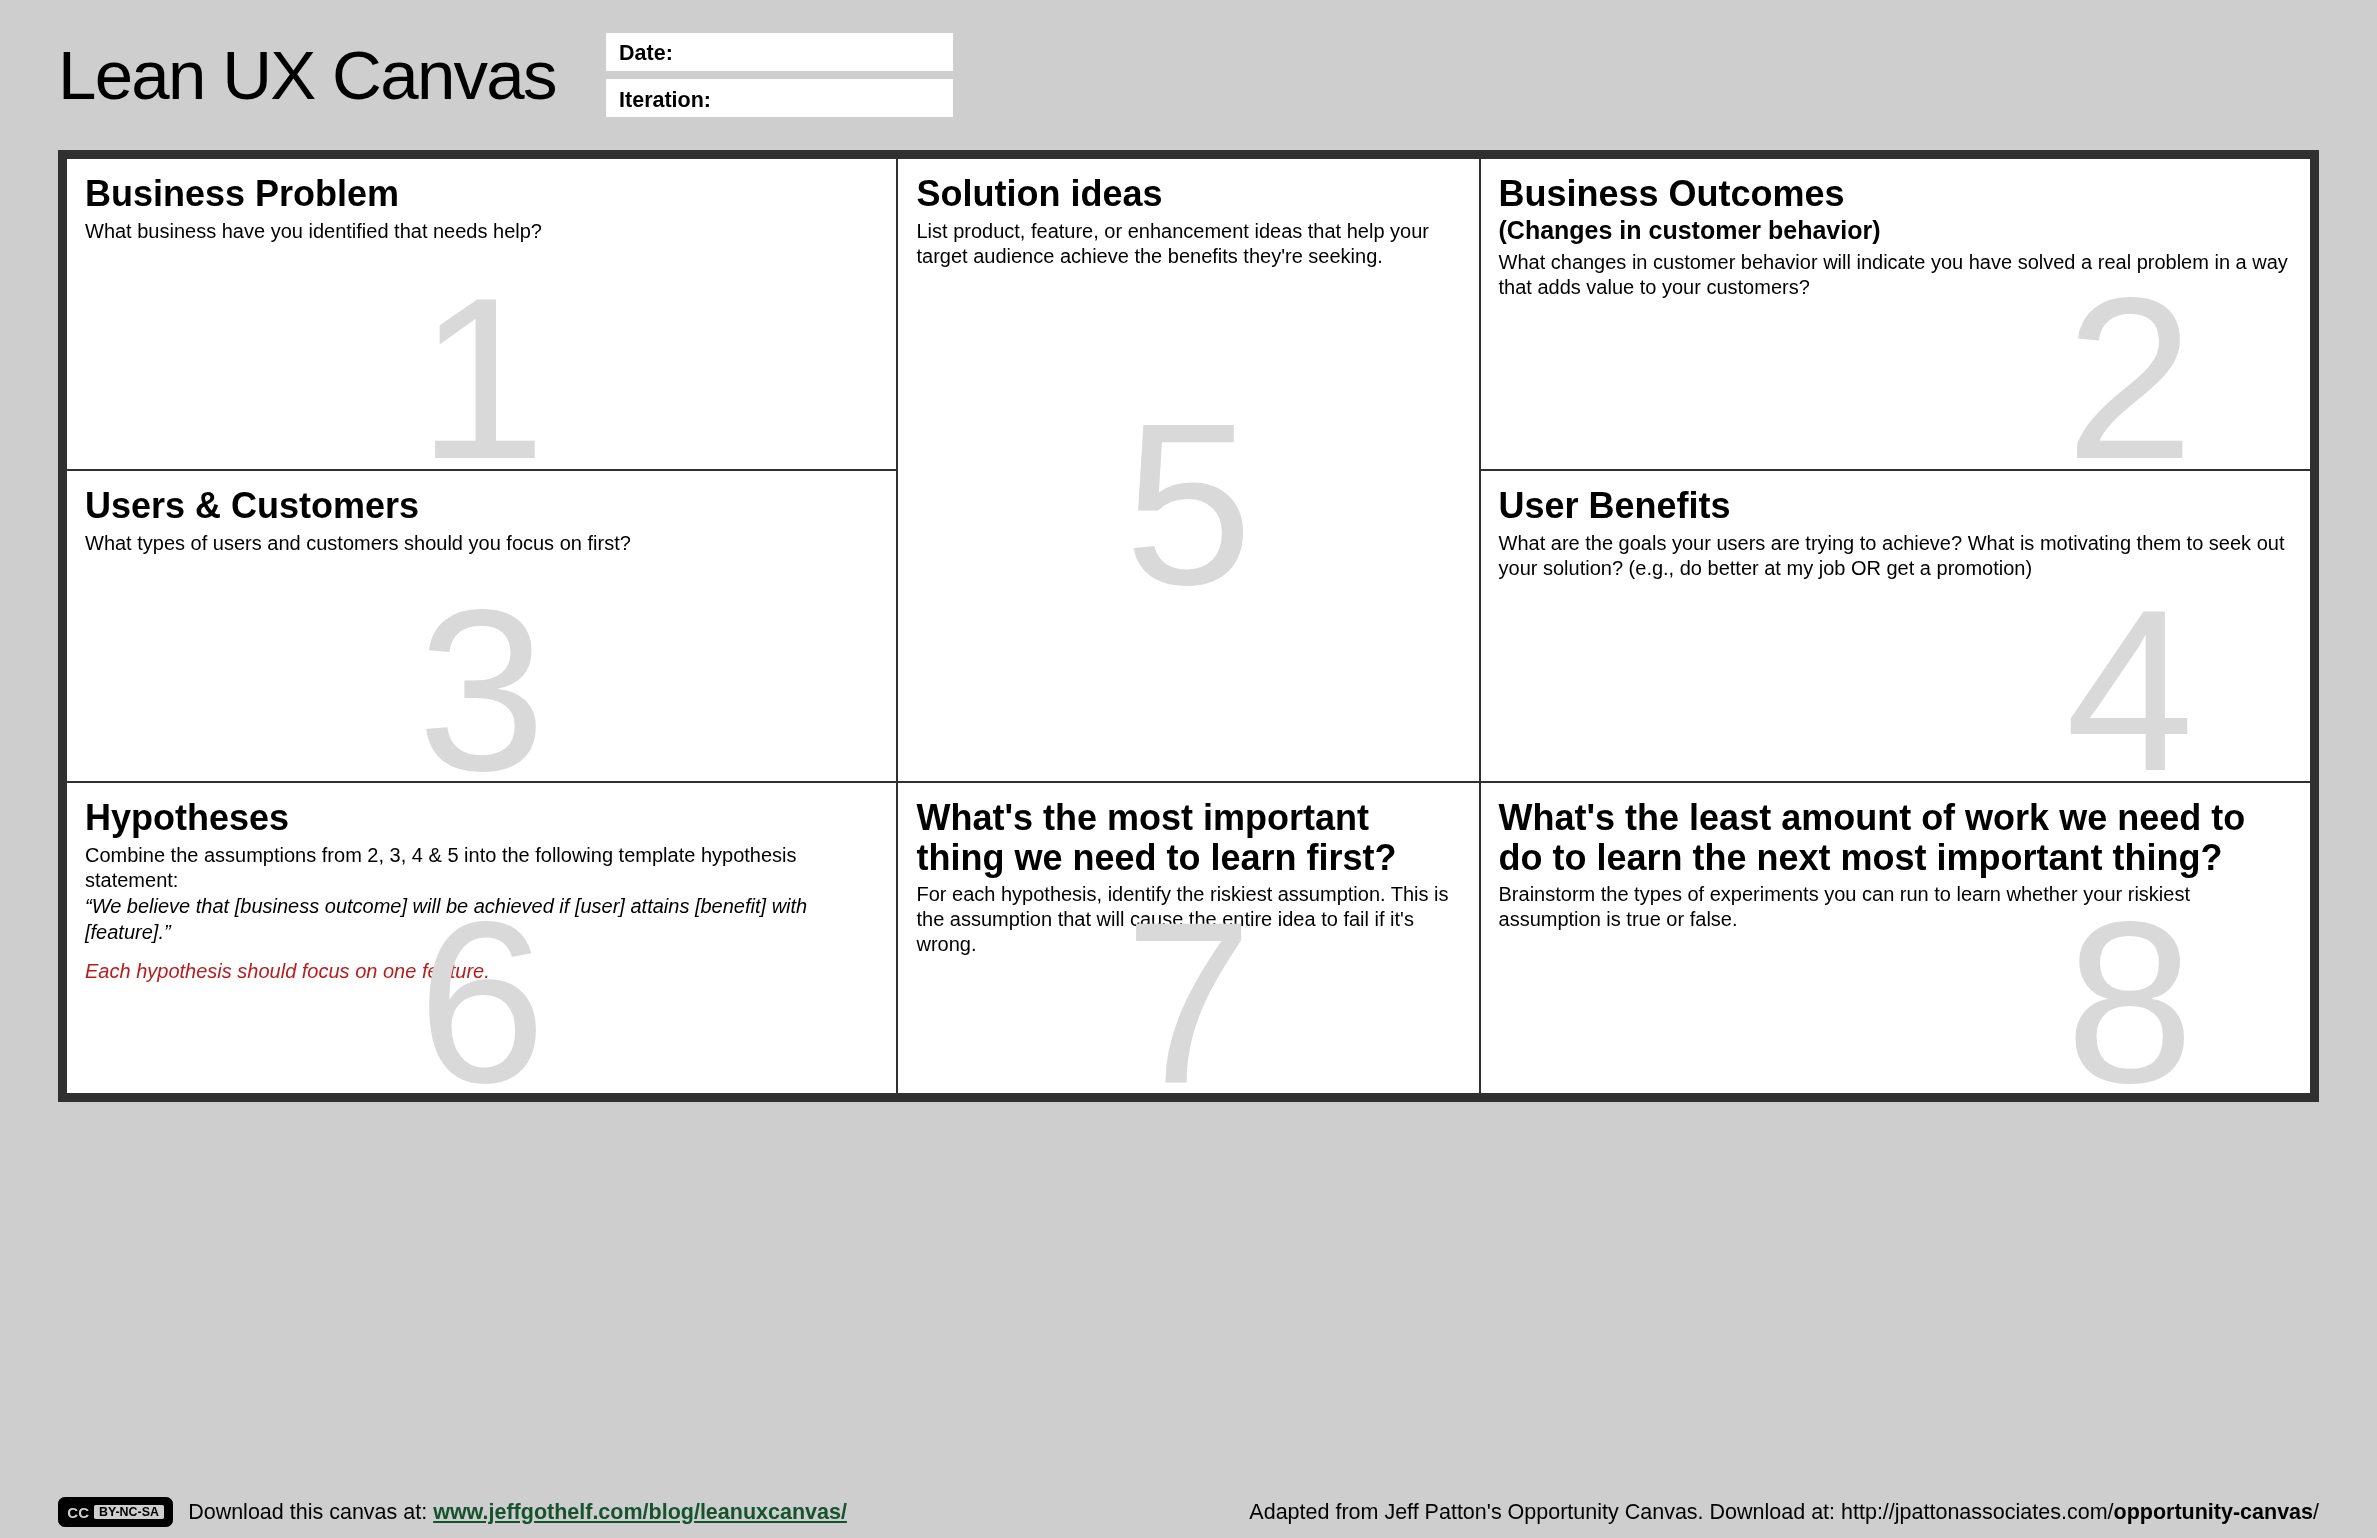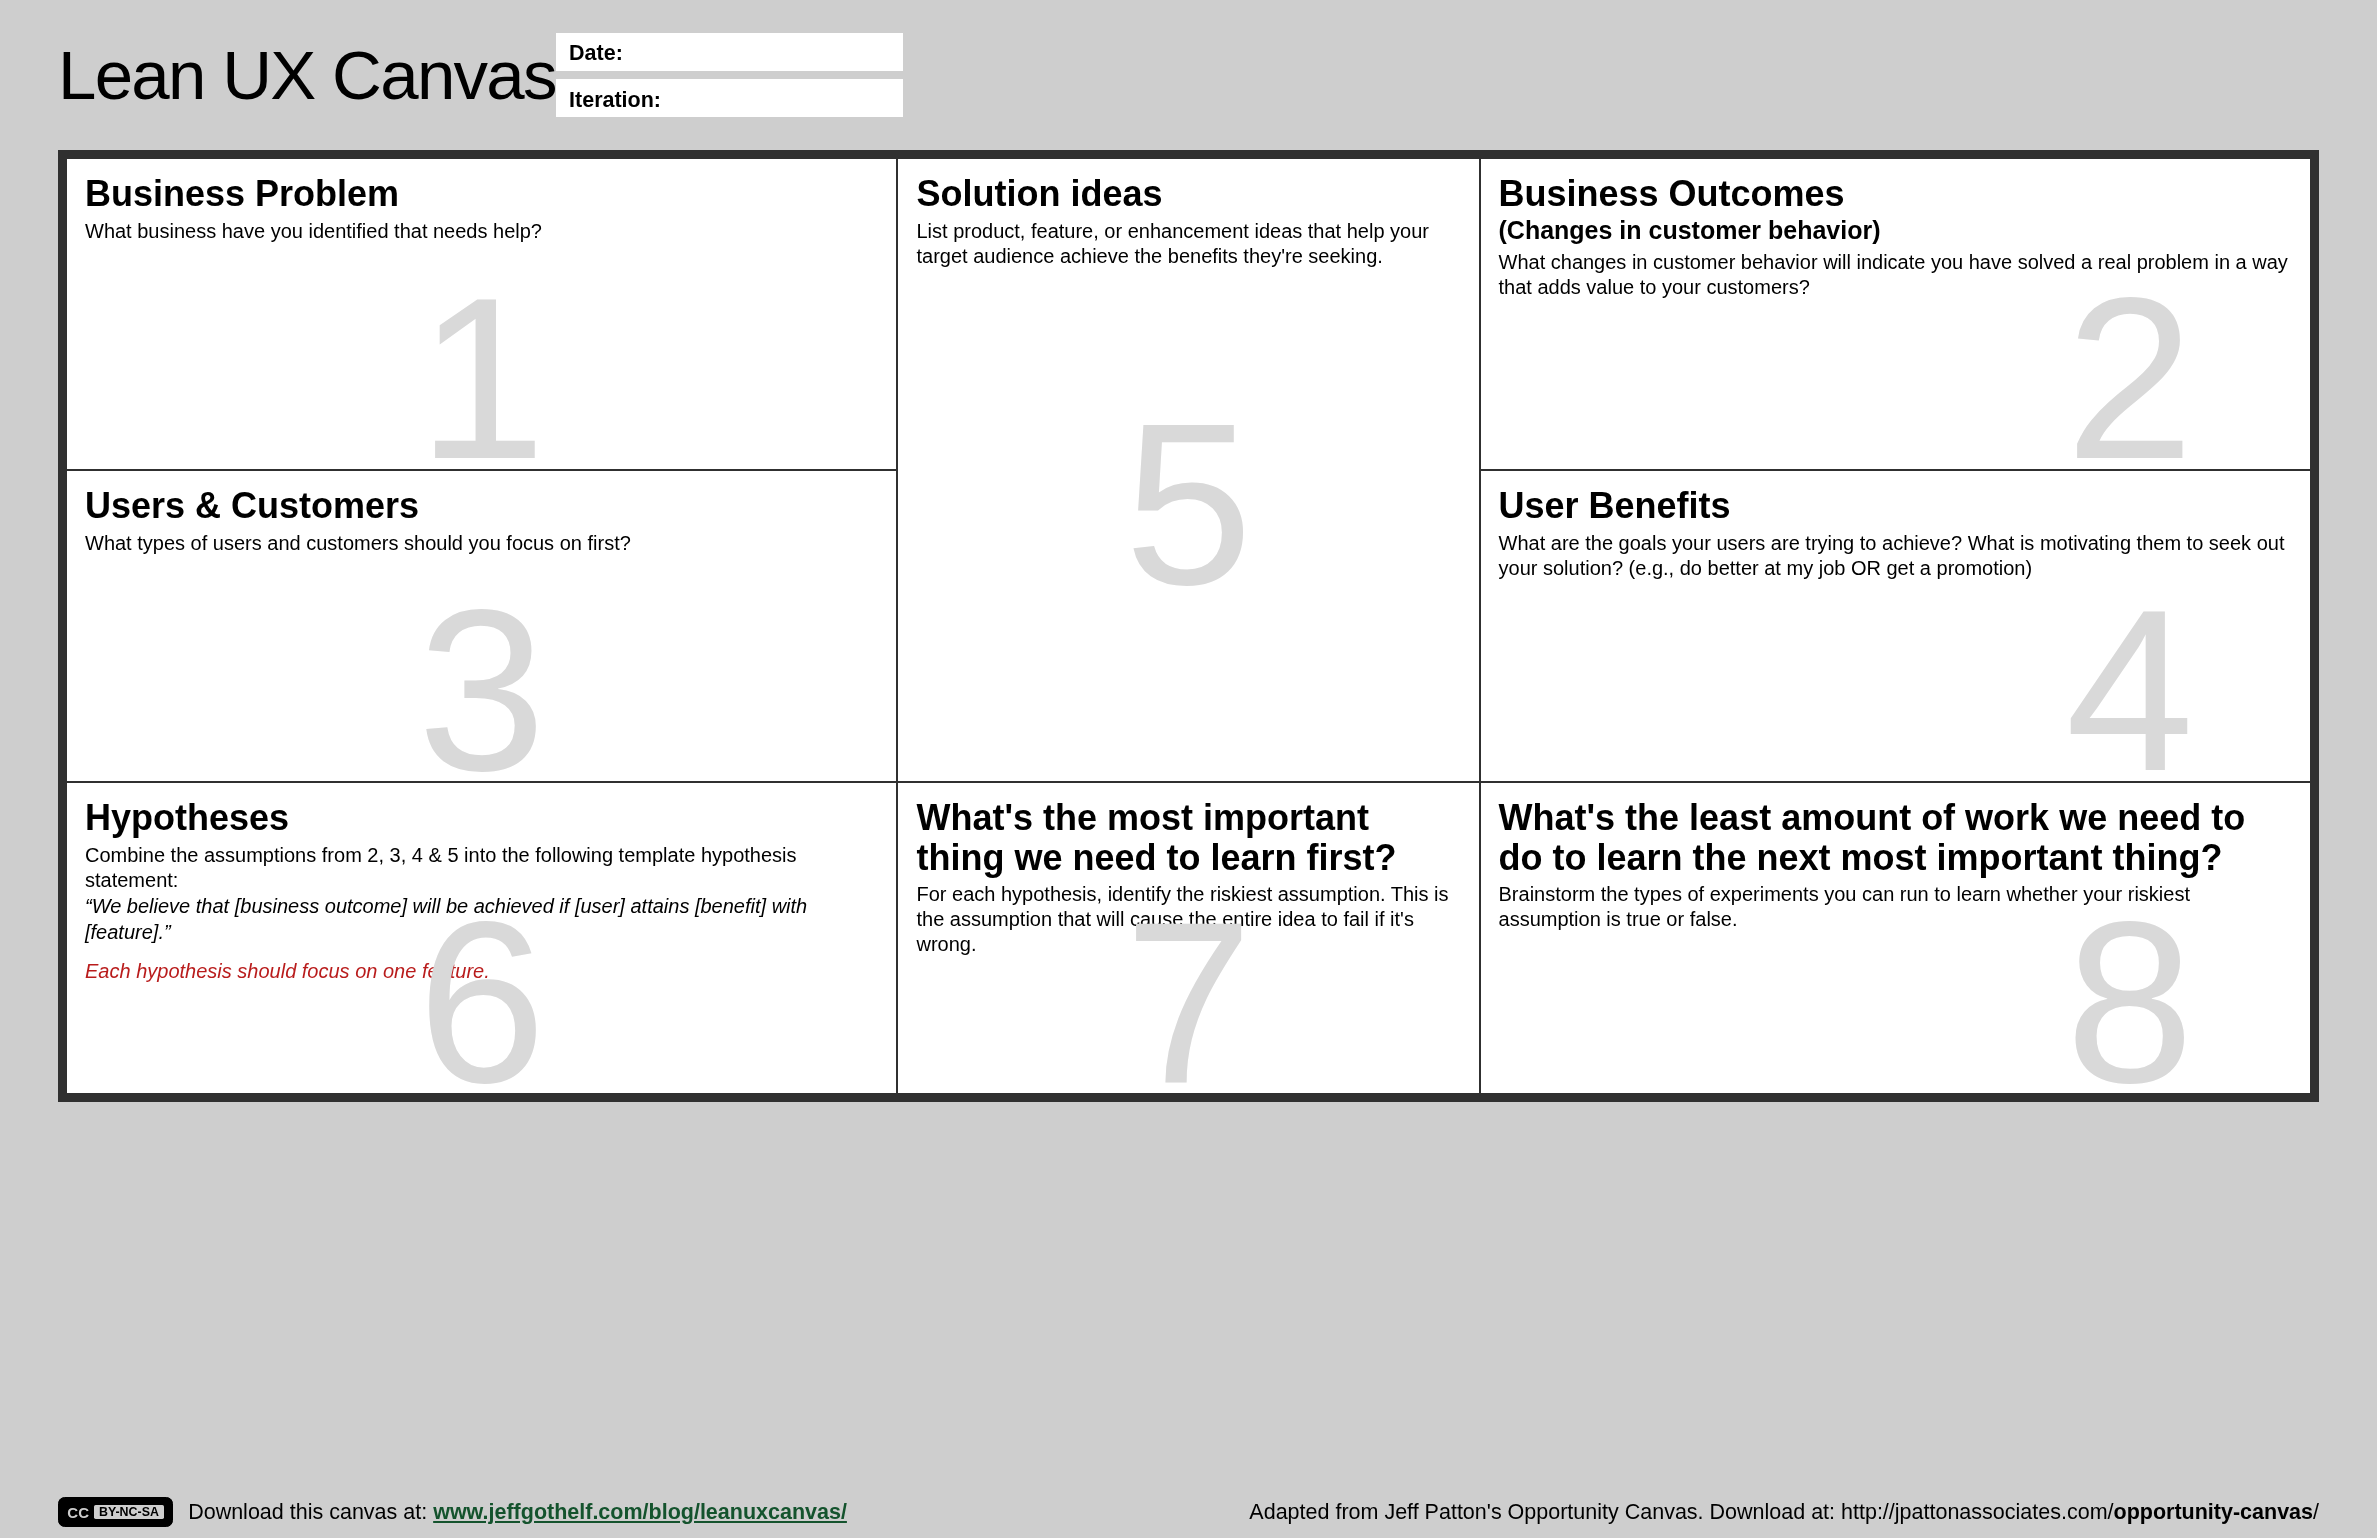--- a/index.html
+++ b/index.html
@@ -20,20 +20,21 @@
       display: flex;
       align-items: flex-start;
       padding: 33px 58px 16.5px 58px;
       height: 150px;
     }
     .title {
       font-size: 69px;
       font-weight: 400;
       letter-spacing: -1.7px;
       flex: 0 0 auto;
+      padding-right: 50px;
       padding-top: 3.3px;
     }
     .header-fields {
       flex: 1 1 auto;
       display: flex;
       gap: 33px;
       align-items: stretch;
     }
     .field-title {
       flex: 1 1 auto;

